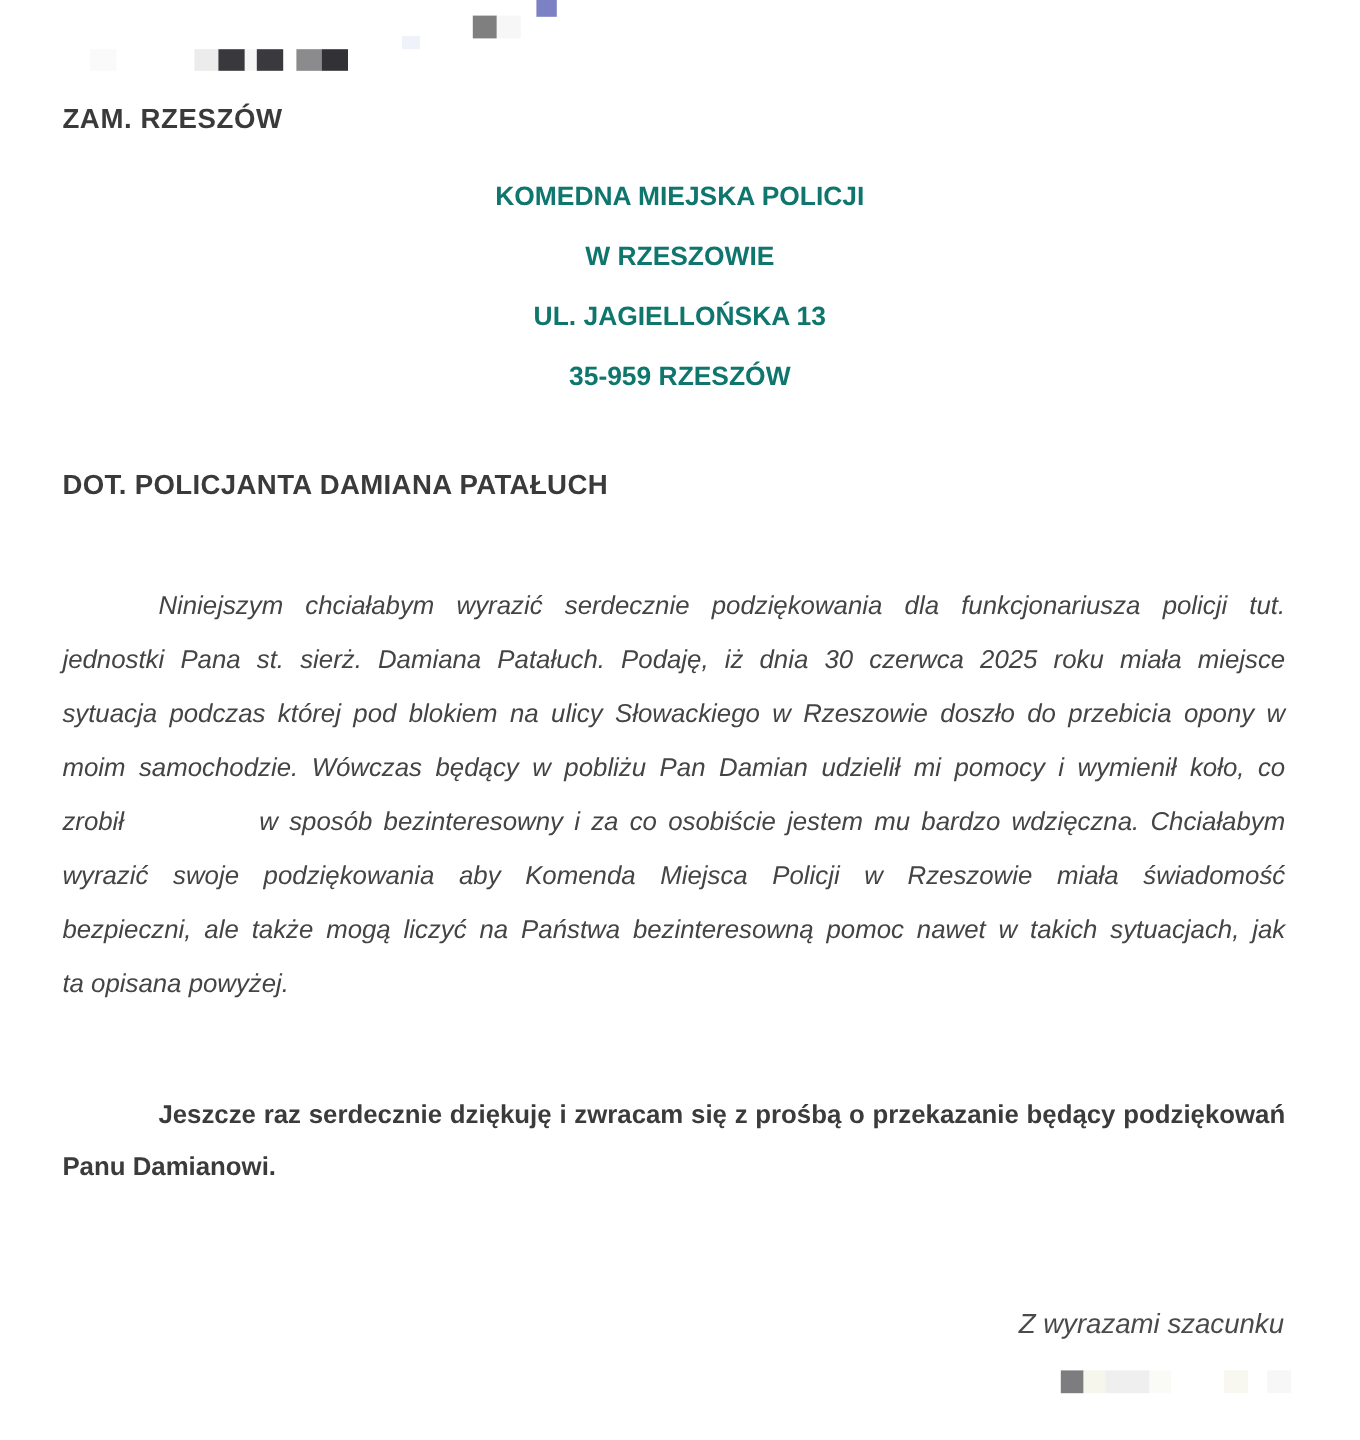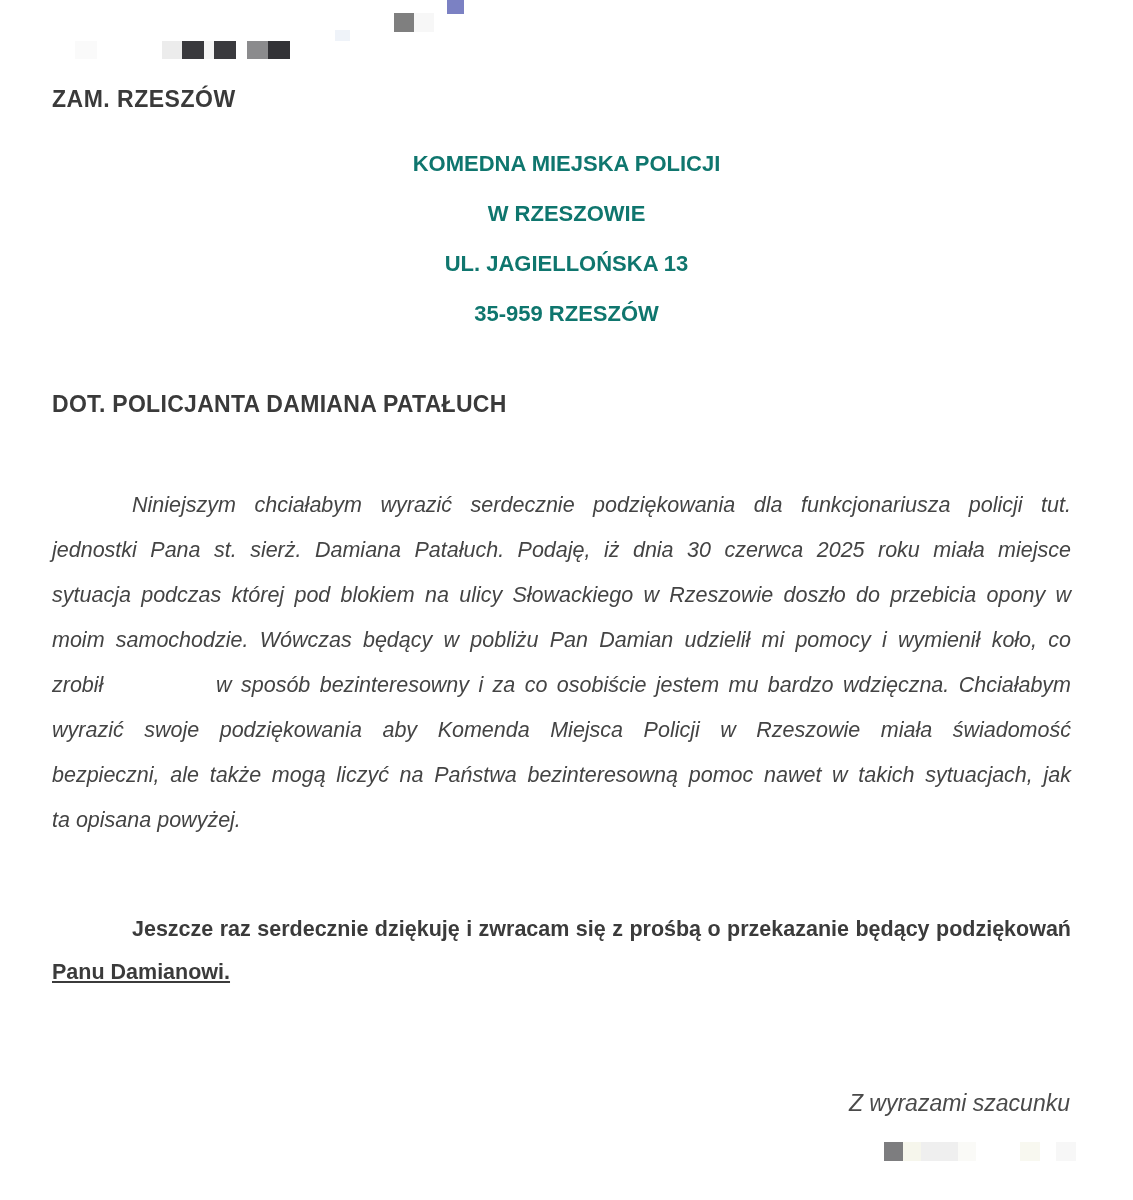--- a/index.html
+++ b/index.html
@@ -94,21 +94,20 @@
     line-height: 43px;
     height: 43px;
     white-space: nowrap;
     text-align: justify;
     text-align-last: justify;
   }
   .closing-paragraph .line:first-child { text-indent: 80px; }
   .closing-paragraph .line:last-child {
     text-align: left;
     text-align-last: left;
-    text-decoration: underline;
   }
   
   .signoff {
     position: absolute;
     right: 63px;
     top: 1090px;
     font-size: 23px;
     font-style: italic;
     color: #4a4a4a;
     white-space: nowrap;

